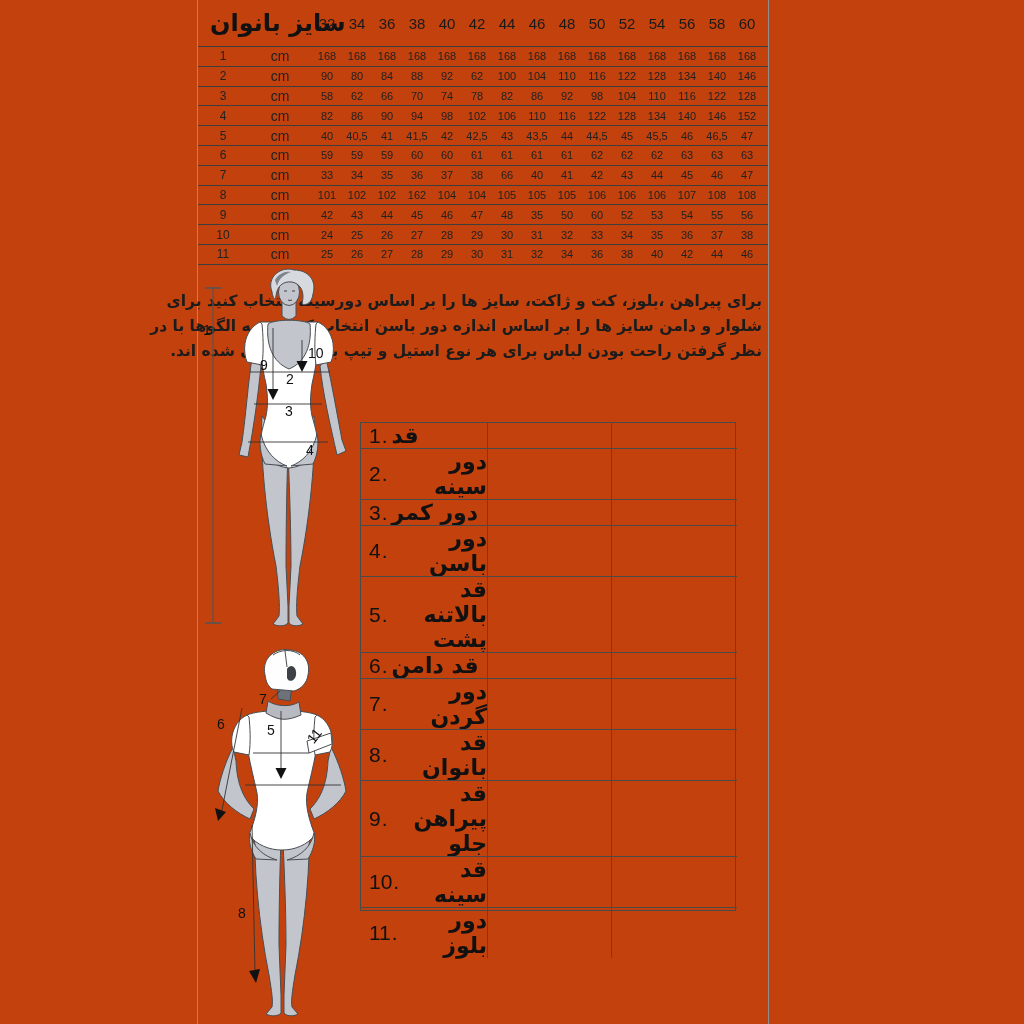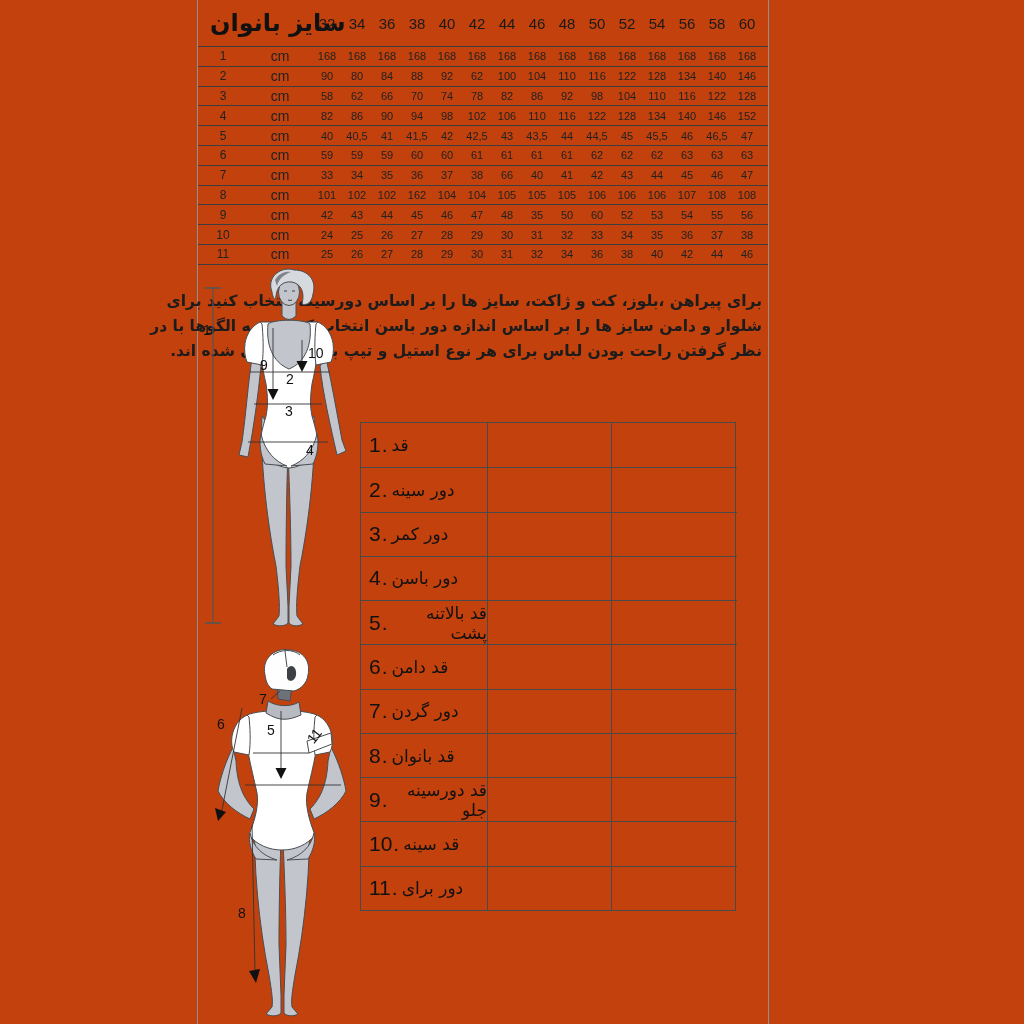--- a/index.html
+++ b/index.html
@@ -32,21 +32,21 @@
   
   .m-table{position:absolute;left:360px;top:422px;width:376px;height:489px;
           display:grid;grid-template-rows:repeat(11,1fr);border:1px solid #4a4a4a;box-sizing:border-box;}
   .m-row{display:grid;grid-template-columns:126px 124px 126px;}
   .m-row + .m-row{border-top:1px solid #4a4a4a;}
   .m-cell{border-left:1px solid #4a4a4a;}
   .m-cell:first-child{border-left:none;}
   .m-label-cell{display:flex;align-items:center;padding-left:8px;gap:4px;}
   .m-num{font-size:21px;color:#111;}
   .m-dot{font-size:21px;color:#111;margin-left:-3px;}
-  .m-label{font-family:"DejaVu Sans",sans-serif;font-weight:normal;font-size:17px;color:#111;direction:rtl;}
+  .m-label{font-family:"DejaVu Sans",sans-serif;font-weight:bold;font-size:22px;color:#111;direction:rtl;}
 
   
   svg{position:absolute;}
   svg.front{left:196px;top:266px;}
   svg.back{left:195px;top:645px;}
   .ann{font-family:"Liberation Sans",sans-serif;font-size:14px;fill:#111;}
   .outl{fill:none;stroke:#4a4d52;stroke-width:1;}
   .skin{fill:#c2c6cc;stroke:#4a4d52;stroke-width:1;}
   .cloth{fill:#ffffff;stroke:#4a4d52;stroke-width:1;}
   .mline{stroke:#333;stroke-width:0.9;fill:none;}
@@ -368,39 +368,39 @@
           <span class="m-dot">.</span>
           <span class="m-label" dir="rtl">قد بانوان</span>
         </div>
         <div class="m-cell"></div>
         <div class="m-cell"></div>
       </div>
       <div class="m-row">
         <div class="m-cell m-label-cell">
           <span class="m-num">9</span>
           <span class="m-dot">.</span>
-          <span class="m-label" dir="rtl">قد دورسینه جلو</span>
+          <span class="m-label" dir="rtl">قد پیراهن جلو</span>
         </div>
         <div class="m-cell"></div>
         <div class="m-cell"></div>
       </div>
       <div class="m-row">
         <div class="m-cell m-label-cell">
           <span class="m-num">10</span>
           <span class="m-dot">.</span>
           <span class="m-label" dir="rtl">قد سینه</span>
         </div>
         <div class="m-cell"></div>
         <div class="m-cell"></div>
       </div>
       <div class="m-row">
         <div class="m-cell m-label-cell">
           <span class="m-num">11</span>
           <span class="m-dot">.</span>
-          <span class="m-label" dir="rtl">دور برای</span>
+          <span class="m-label" dir="rtl">دور بلوز</span>
         </div>
         <div class="m-cell"></div>
         <div class="m-cell"></div>
       </div>
     </div>
 
   <svg class="front" width="156" height="368" viewBox="0 0 156 368">
     <g>
       <line x1="17" y1="22" x2="17" y2="357" stroke="#555" stroke-width="1.2"></line>
       <line x1="9" y1="22" x2="25" y2="22" stroke="#555" stroke-width="1.6"></line>

